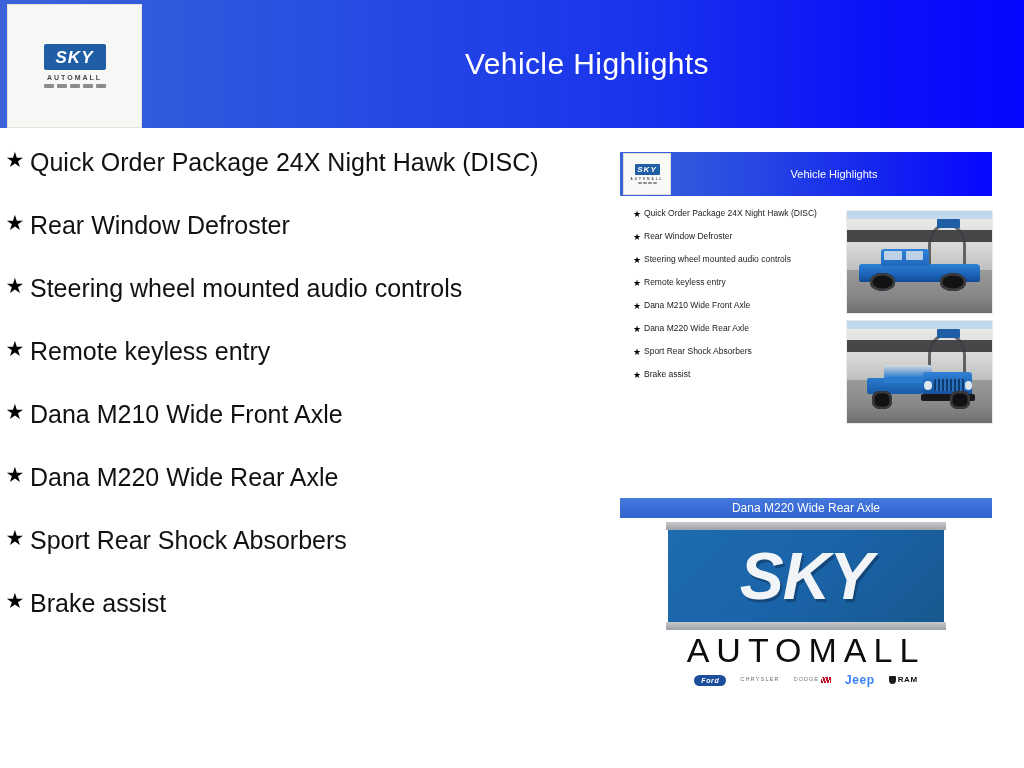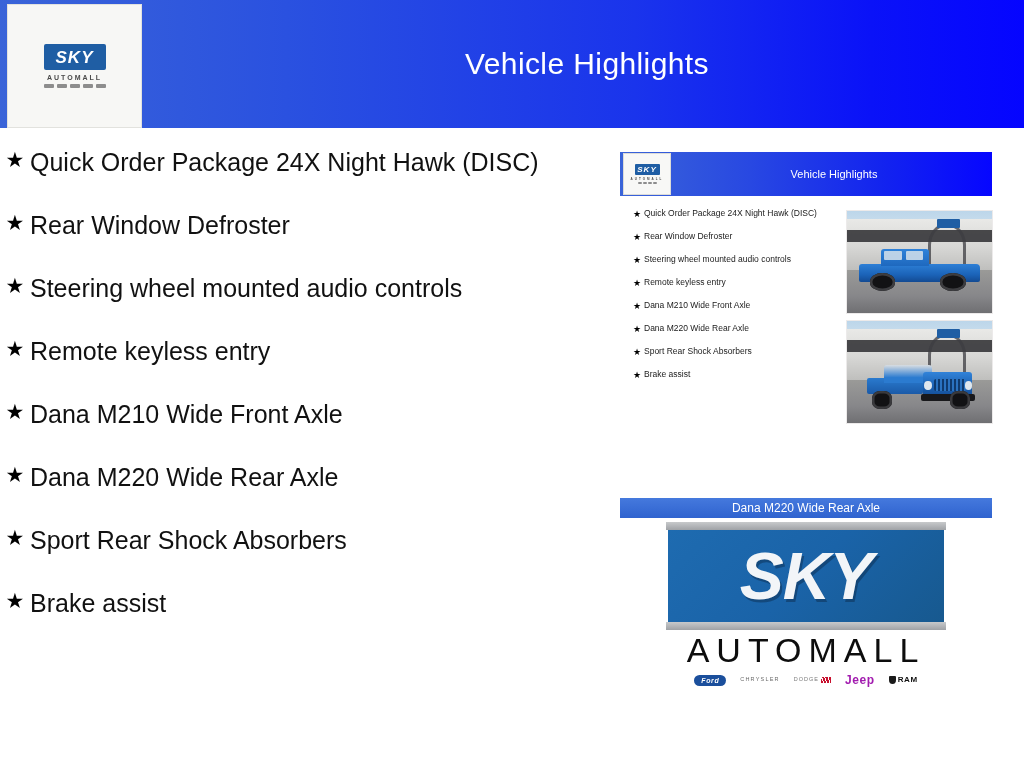--- a/index.html
+++ b/index.html
@@ -379,21 +379,21 @@
     border-radius: 8px;
     padding: 2px 7px;
     font-size: 7px;
   }
   .brandrow .b.chrysler { color: #6b6b6b; font-size: 5.5px; letter-spacing: 1.2px; }
   .brandrow .b.dodge { color: #7a7a7a; font-size: 5.5px; letter-spacing: 1px; }
   .brandrow .b.dodge .slash {
     display: inline-block; width: 10px; height: 6px; margin-left: 2px;
     background: repeating-linear-gradient(70deg, #c8102e 0 2px, #ffffff 2px 3px);
   }
-  .brandrow .b.jeep { font-size: 12px; font-weight: 700; color: #a21caf; }
+  .brandrow .b.jeep { font-size: 12px; font-weight: 700; color: #3b82f6; }
   .brandrow .b.ram { font-size: 8px; font-weight: 700; color: #111111; align-items: center; }
   .brandrow .b.ram .shield {
     display: inline-block; width: 7px; height: 8px; margin-right: 2px;
     background: #1a1a1a; border-radius: 1px 1px 50% 50%;
   }
 </style>
 </head>
 <body>
 
 <div class="header-band">

